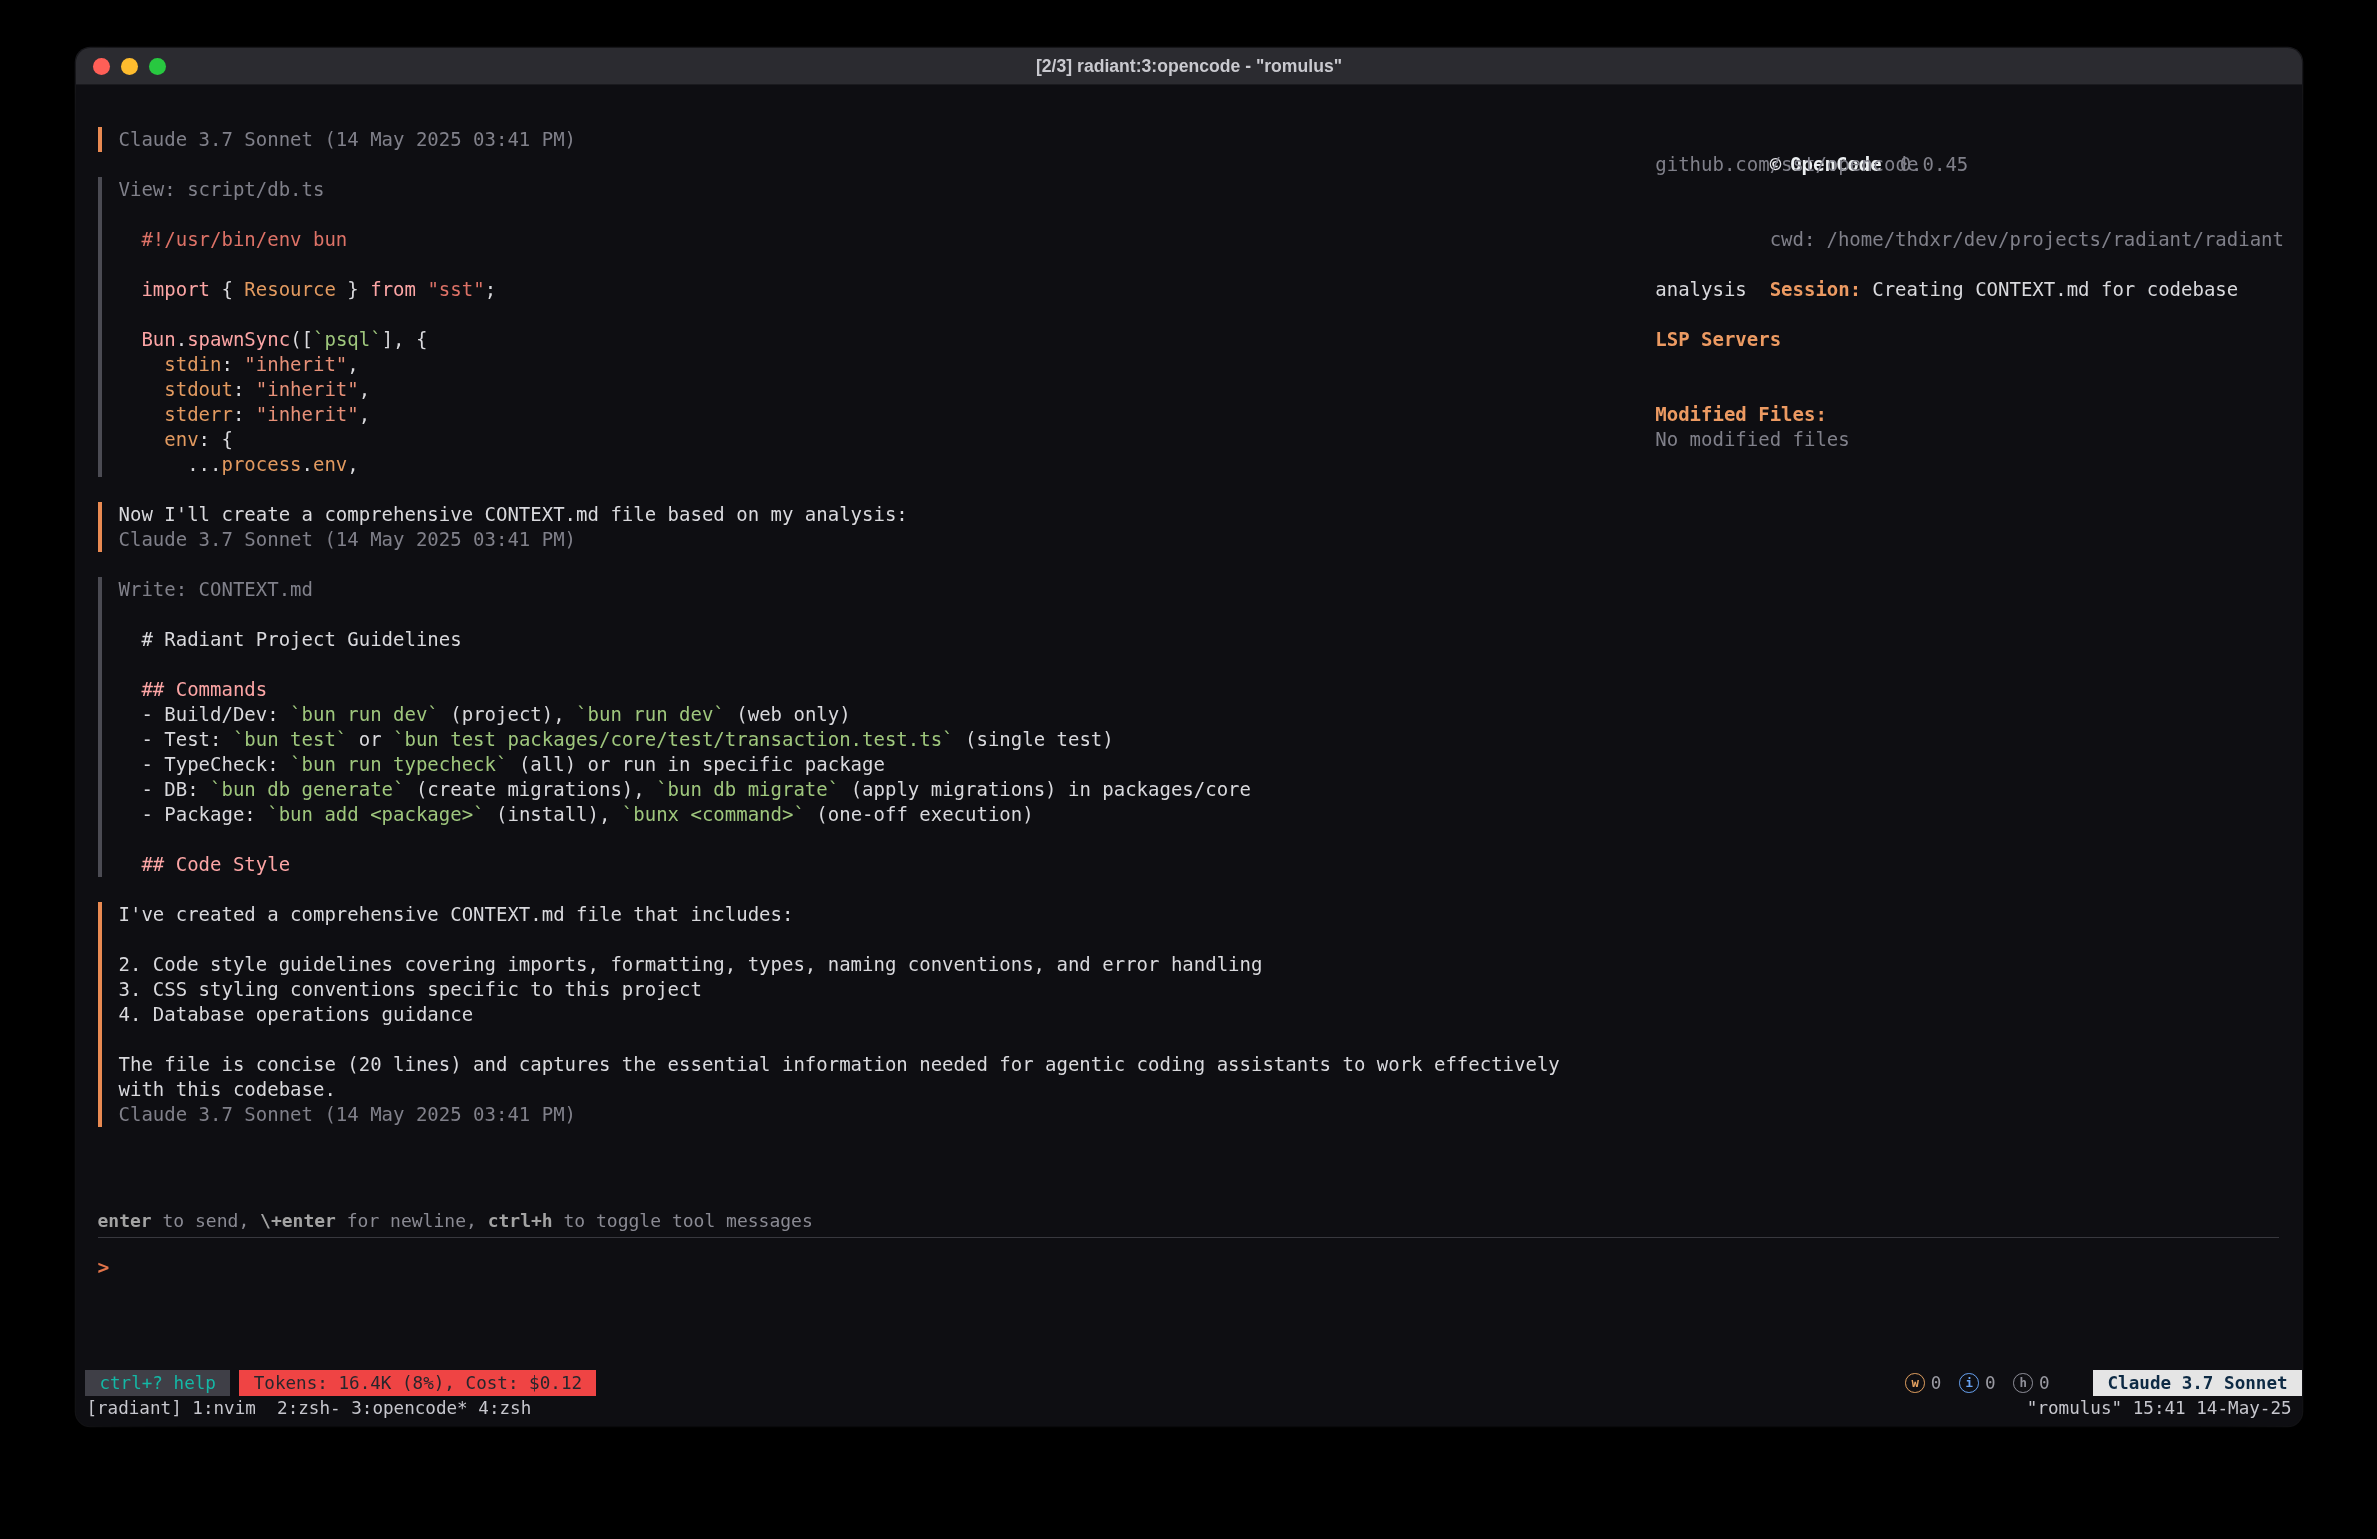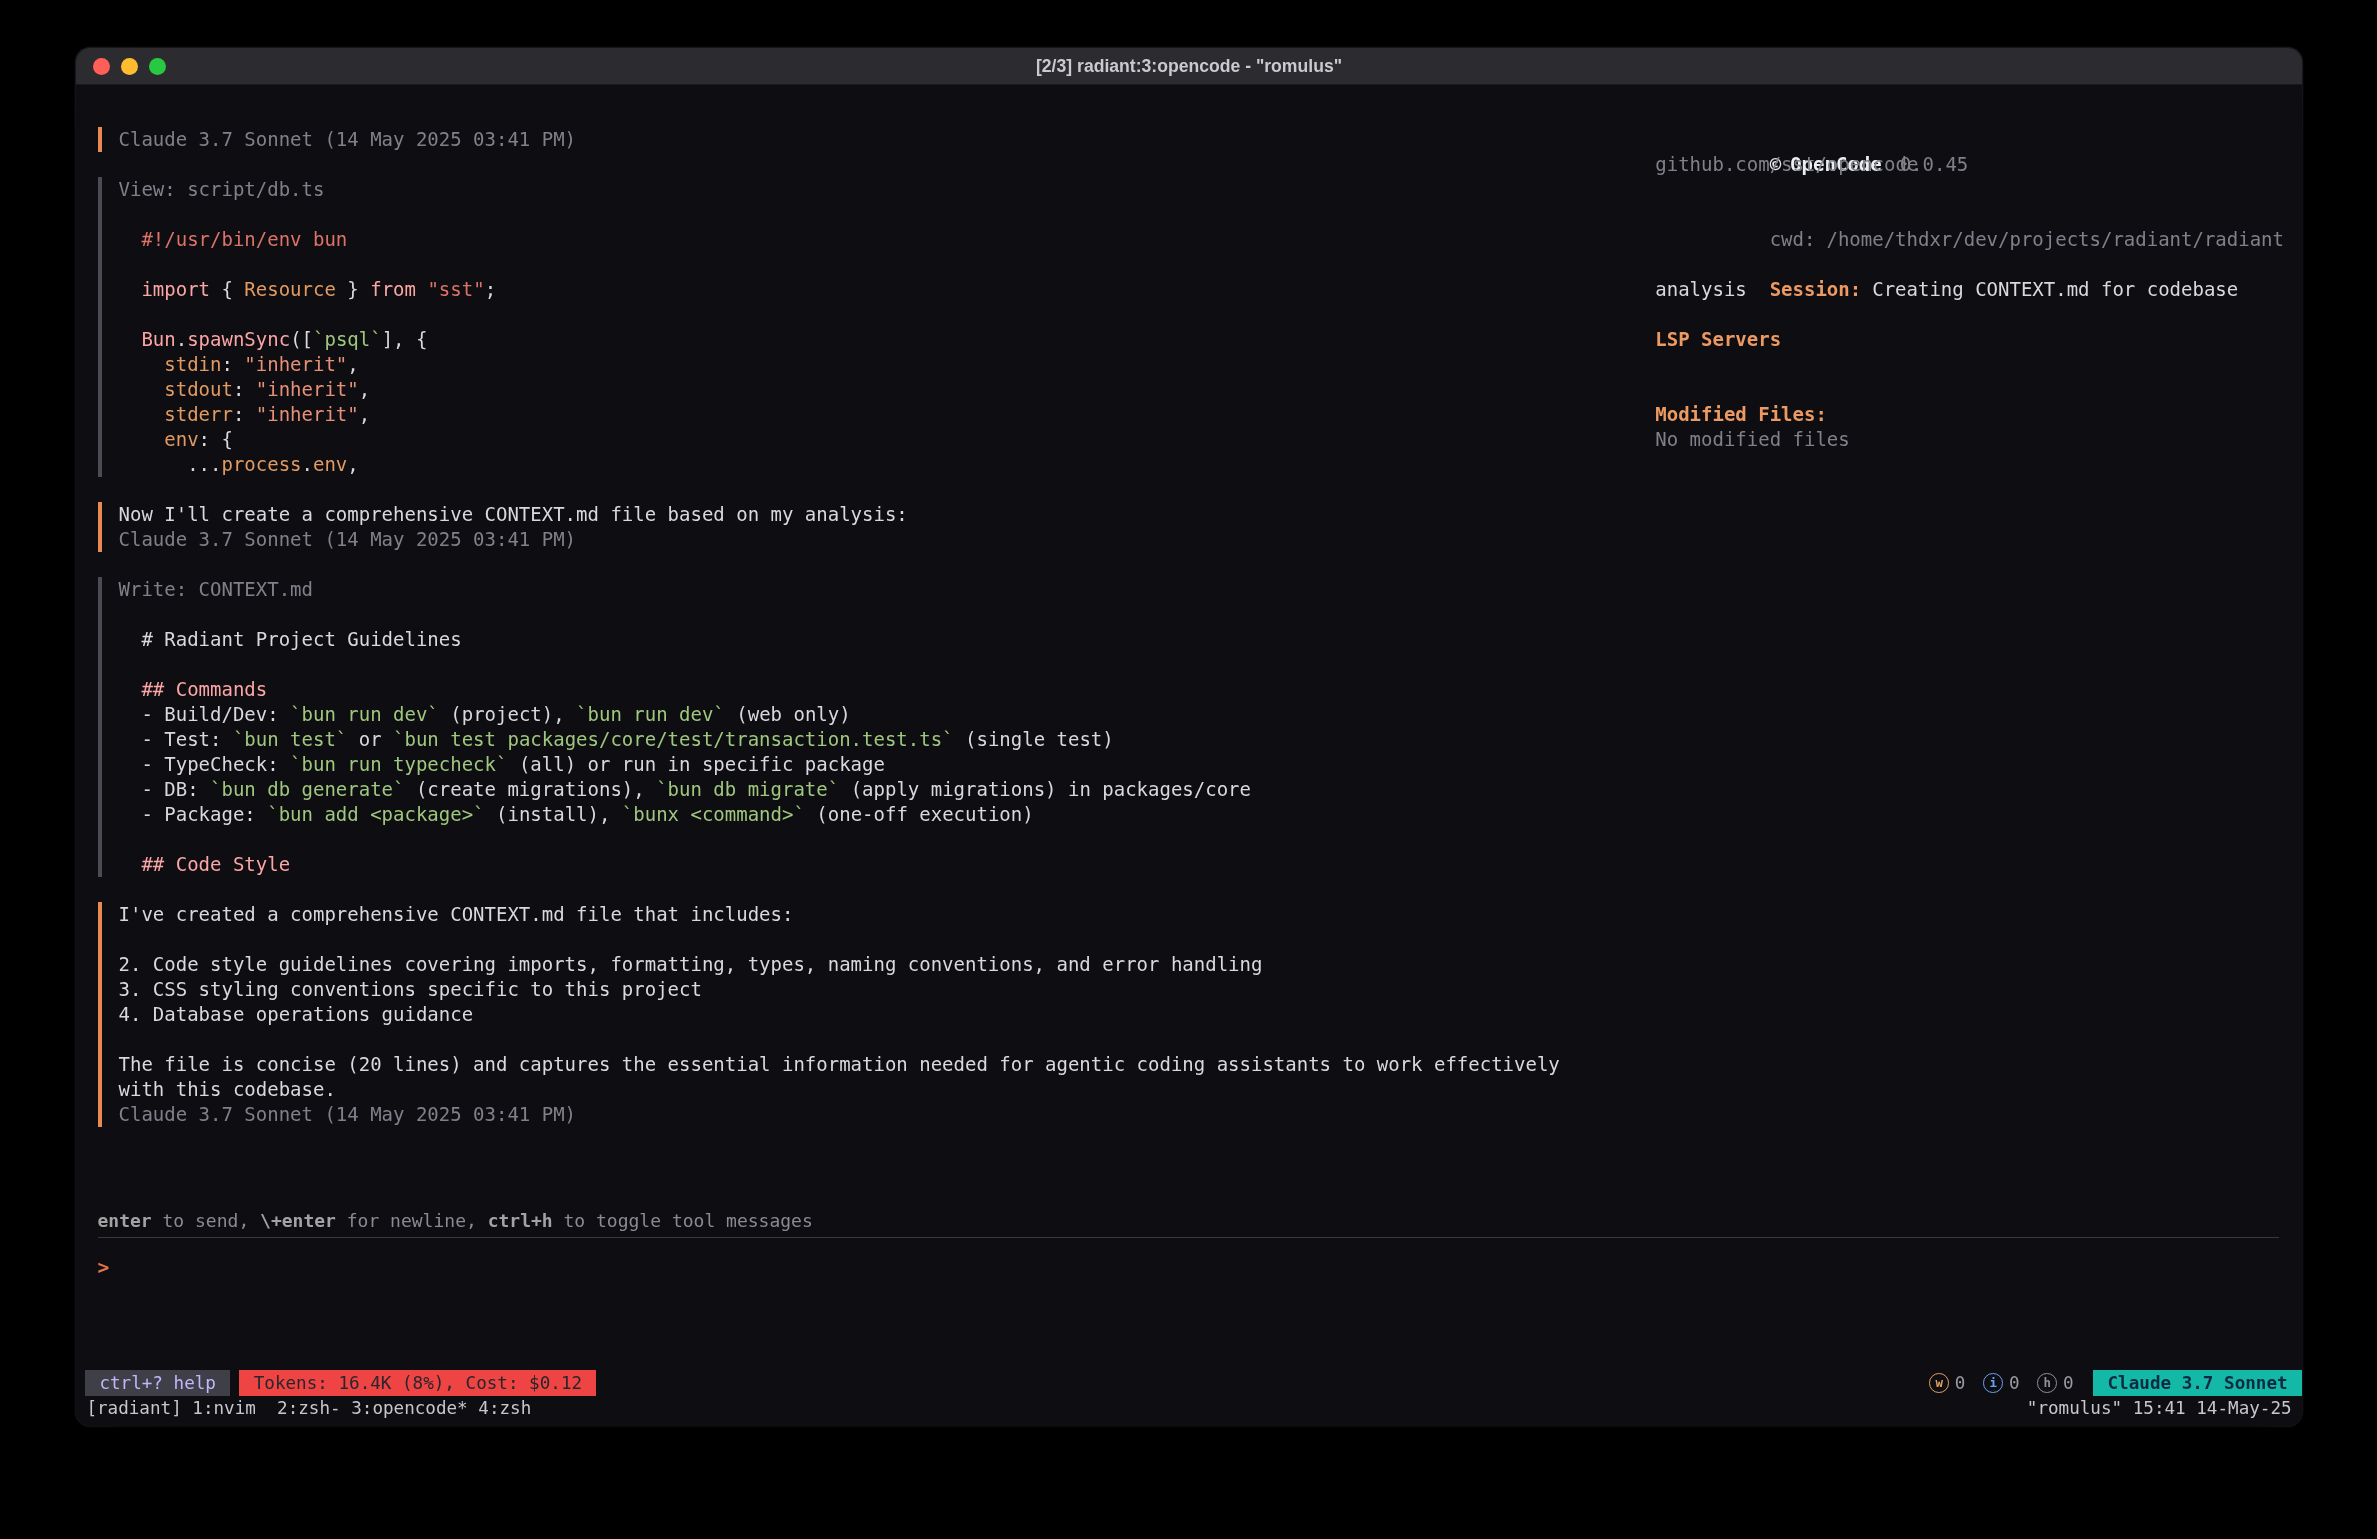--- a/index.html
+++ b/index.html
@@ -51,32 +51,32 @@
   .input-section{ padding:56px 23px 0 21.5px; flex:0 0 auto; }
   .help-line{ height:25px; line-height:25px; font-size:18px; color:#8a8a93; white-space:pre; }
   .divider{ height:1.3px; background:#38383e; margin-top:3.9px; }
   .prompt-row{ margin-top:17px; height:25px; line-height:25px; font-size:19.6px; font-weight:700; color:#e2744a; }
   .spacer{ flex:1 1 auto; }
   .statusbar{
     flex:0 0 auto; height:26px; display:flex; align-items:center;
     padding-left:9px; font-size:17.6px; white-space:pre;
   }
   .chip{ height:26px; line-height:26px; padding:0 14.4px; }
-  .chip-help{ background:#3f3f47; color:#c4b5fd; }
+  .chip-help{ background:#3f3f47; color:#14b8a6; }
   .chip-tokens{ background:#ef4444; color:#26262c; margin-left:9px; }
   .sb-spacer{ flex:1; }
   .diags{ display:flex; gap:18px; margin-right:19.6px; align-items:center; }
   .diag{ display:inline-flex; align-items:center; gap:5.9px; }
   .diag-icon{
     width:19.6px; height:19.6px; border-radius:50%; border:1.3px solid;
     display:inline-flex; align-items:center; justify-content:center;
     font-size:12.4px; font-weight:700; line-height:1;
   }
   .diag-count{ color:#9a9aa2; }
-  .chip-model{ background:#14b8a6; color:#0d2a44; font-weight:700; }
+  .chip-model{ background:#e5e5e5; color:#0d2a44; font-weight:700;margin-left:24px; }
   .tmuxbar{
     flex:0 0 auto; height:30px; display:flex; align-items:center;
     justify-content:space-between; padding:0 10.4px 5.2px 10.4px;
     font-size:17.6px; color:#c6c6cd; white-space:pre;
   }
 </style>
 </head>
 <body>
 
 <div class="window">

